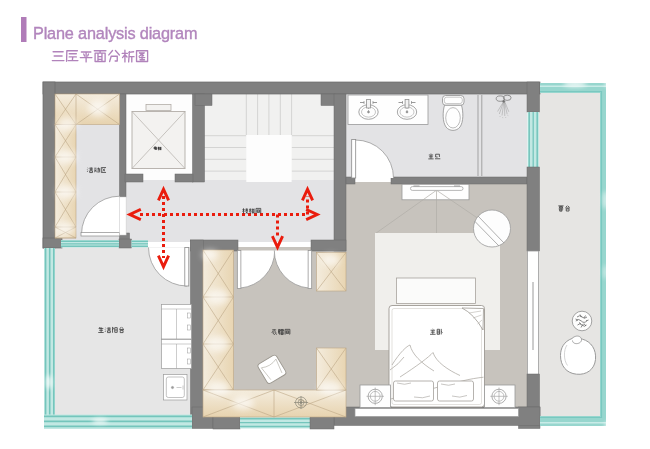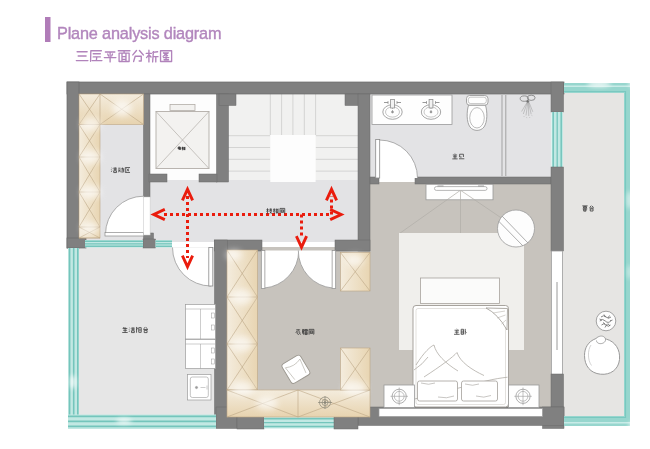--- a/index.html
+++ b/index.html
@@ -1,14 +1,14 @@
 <!DOCTYPE html>
 <html><head><meta charset="utf-8"><style>
 html,body{margin:0;padding:0;background:#ffffff;}
-#stage{position:relative;width:606px;height:449px;overflow:hidden;font-family:"Liberation Sans",sans-serif;padding-left:24px;}
+#stage{position:relative;width:606px;height:449px;overflow:hidden;font-family:"Liberation Sans",sans-serif;}
 </style></head><body>
 <div id="stage">
 <svg width="650" height="449" viewBox="0 0 650 449" xmlns="http://www.w3.org/2000/svg" font-family="Liberation Sans, sans-serif">
 <defs>
         <filter id="bl" x="-60%" y="-60%" width="220%" height="220%">
           <feGaussianBlur stdDeviation="3"></feGaussianBlur>
         </filter>
         <filter id="bl2" x="-60%" y="-60%" width="220%" height="220%">
           <feGaussianBlur stdDeviation="2"></feGaussianBlur>
         </filter>

